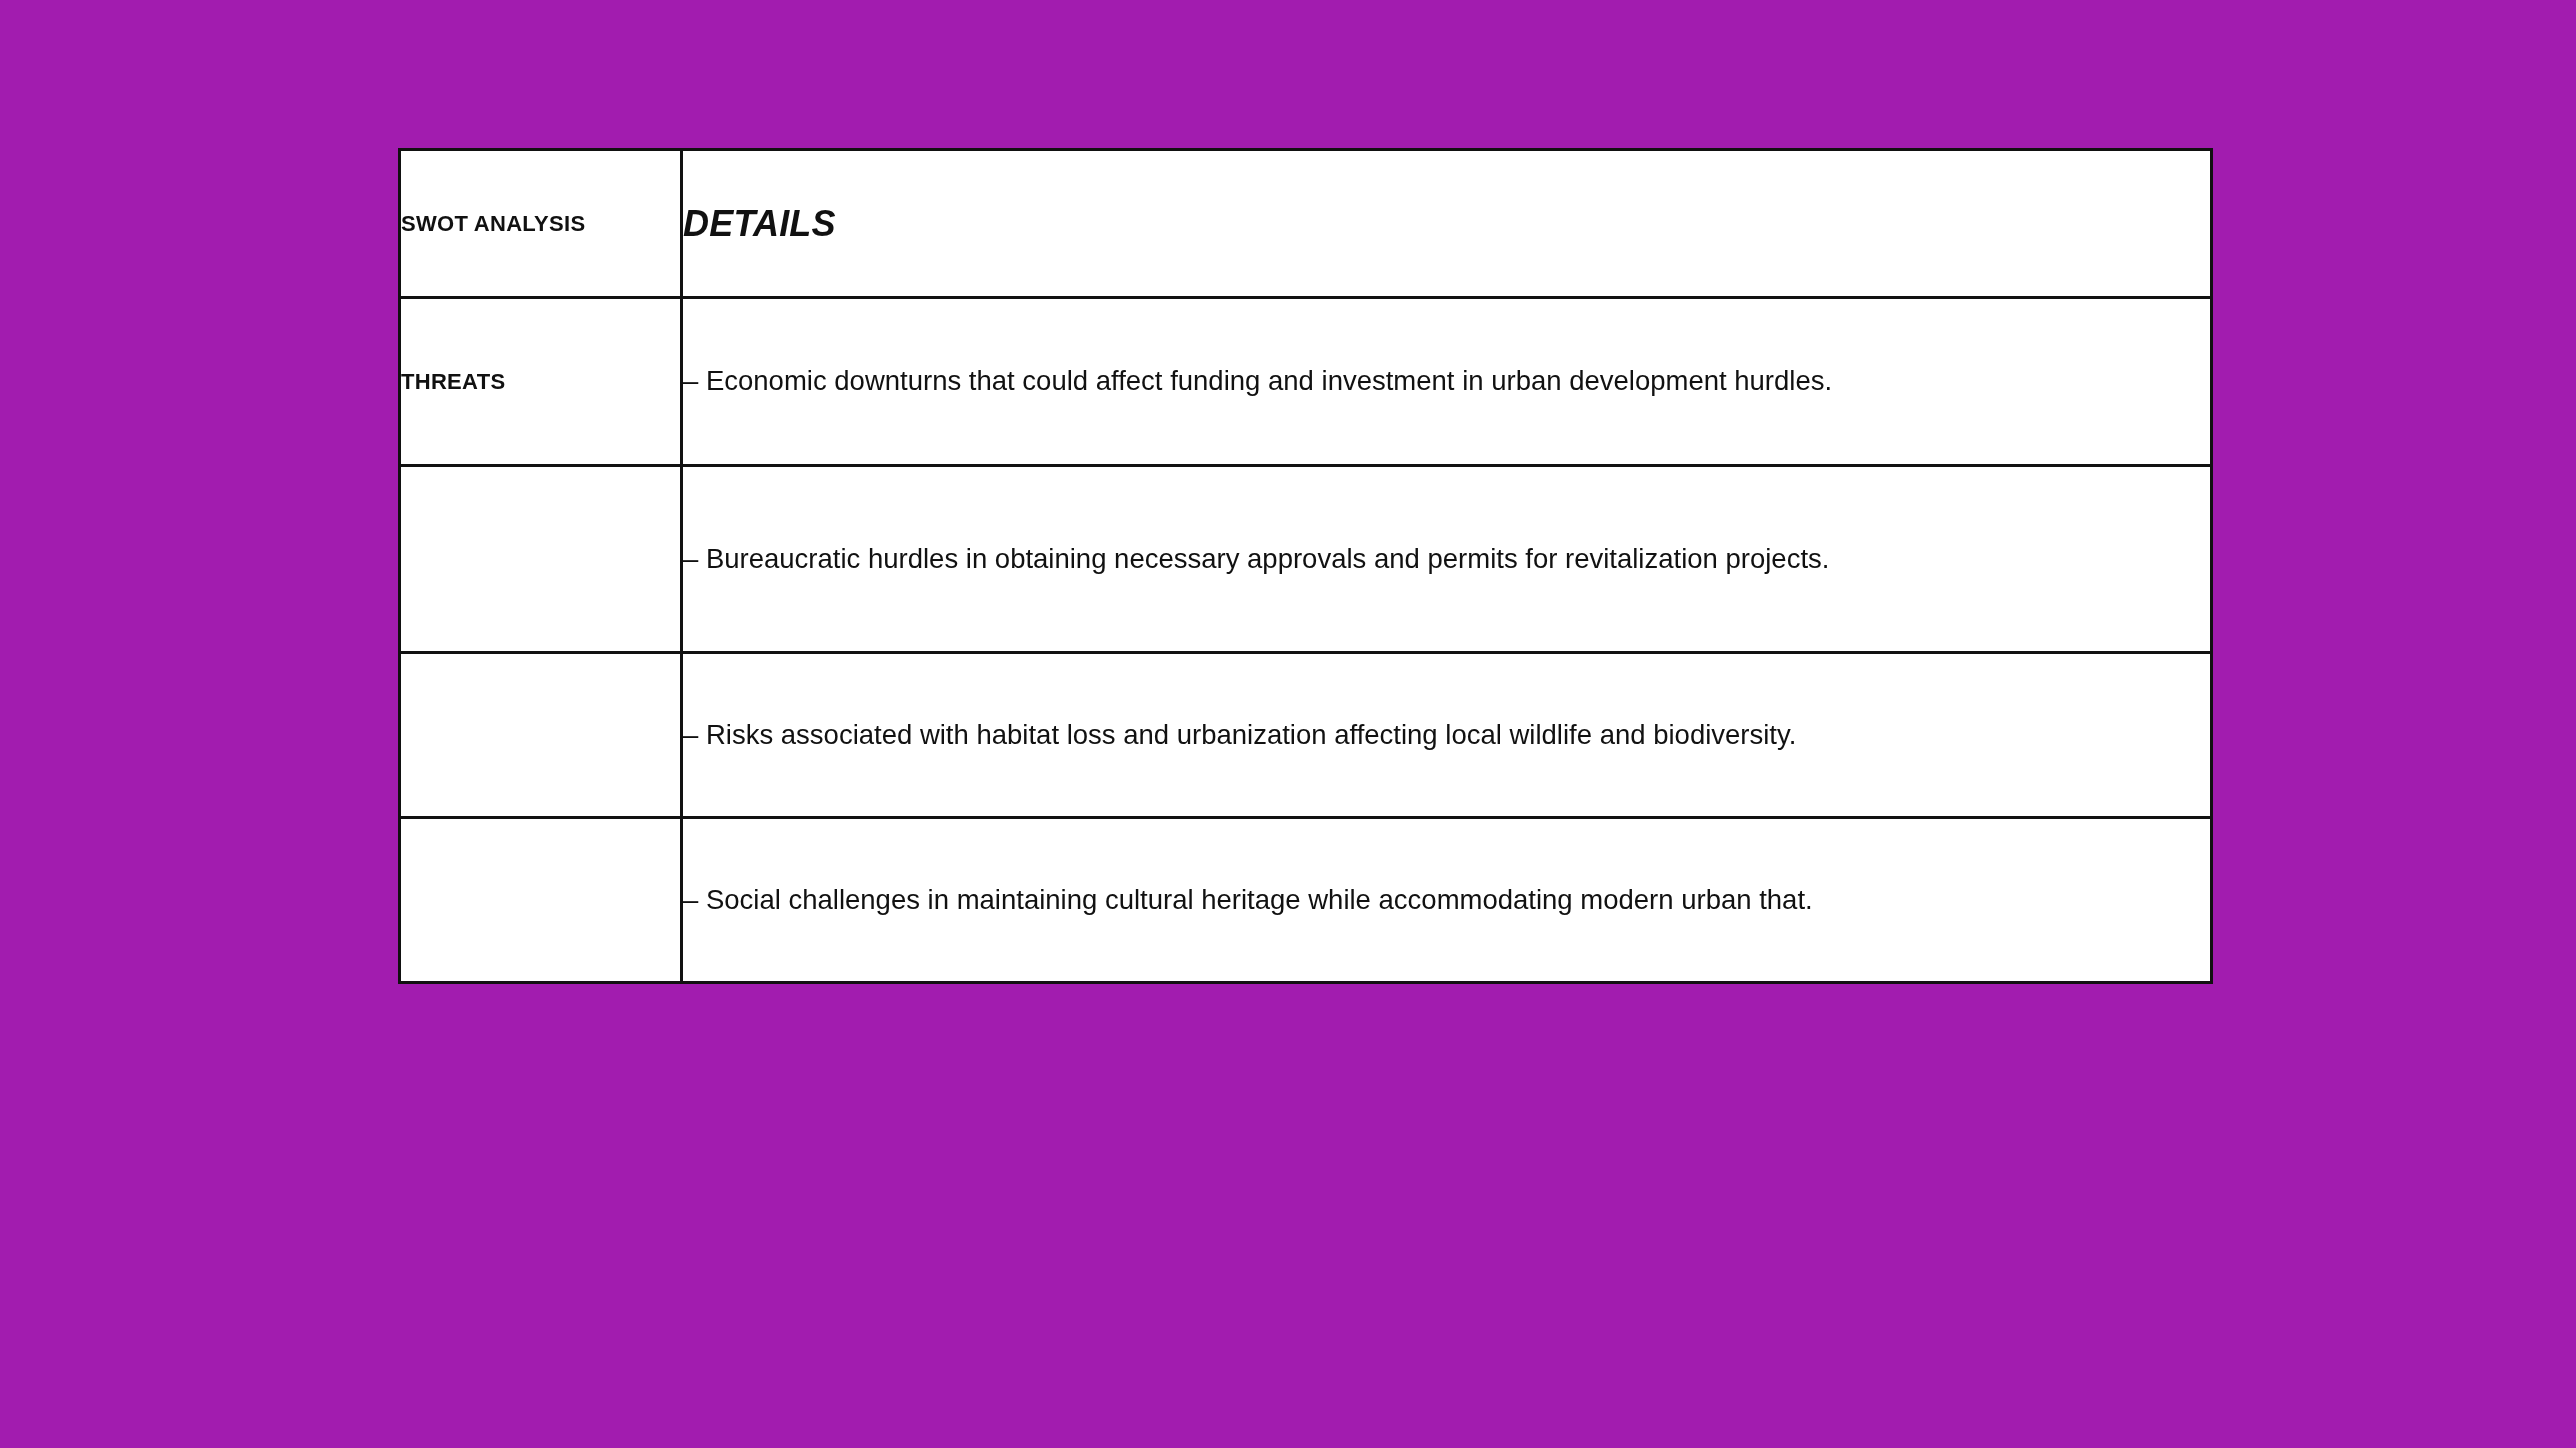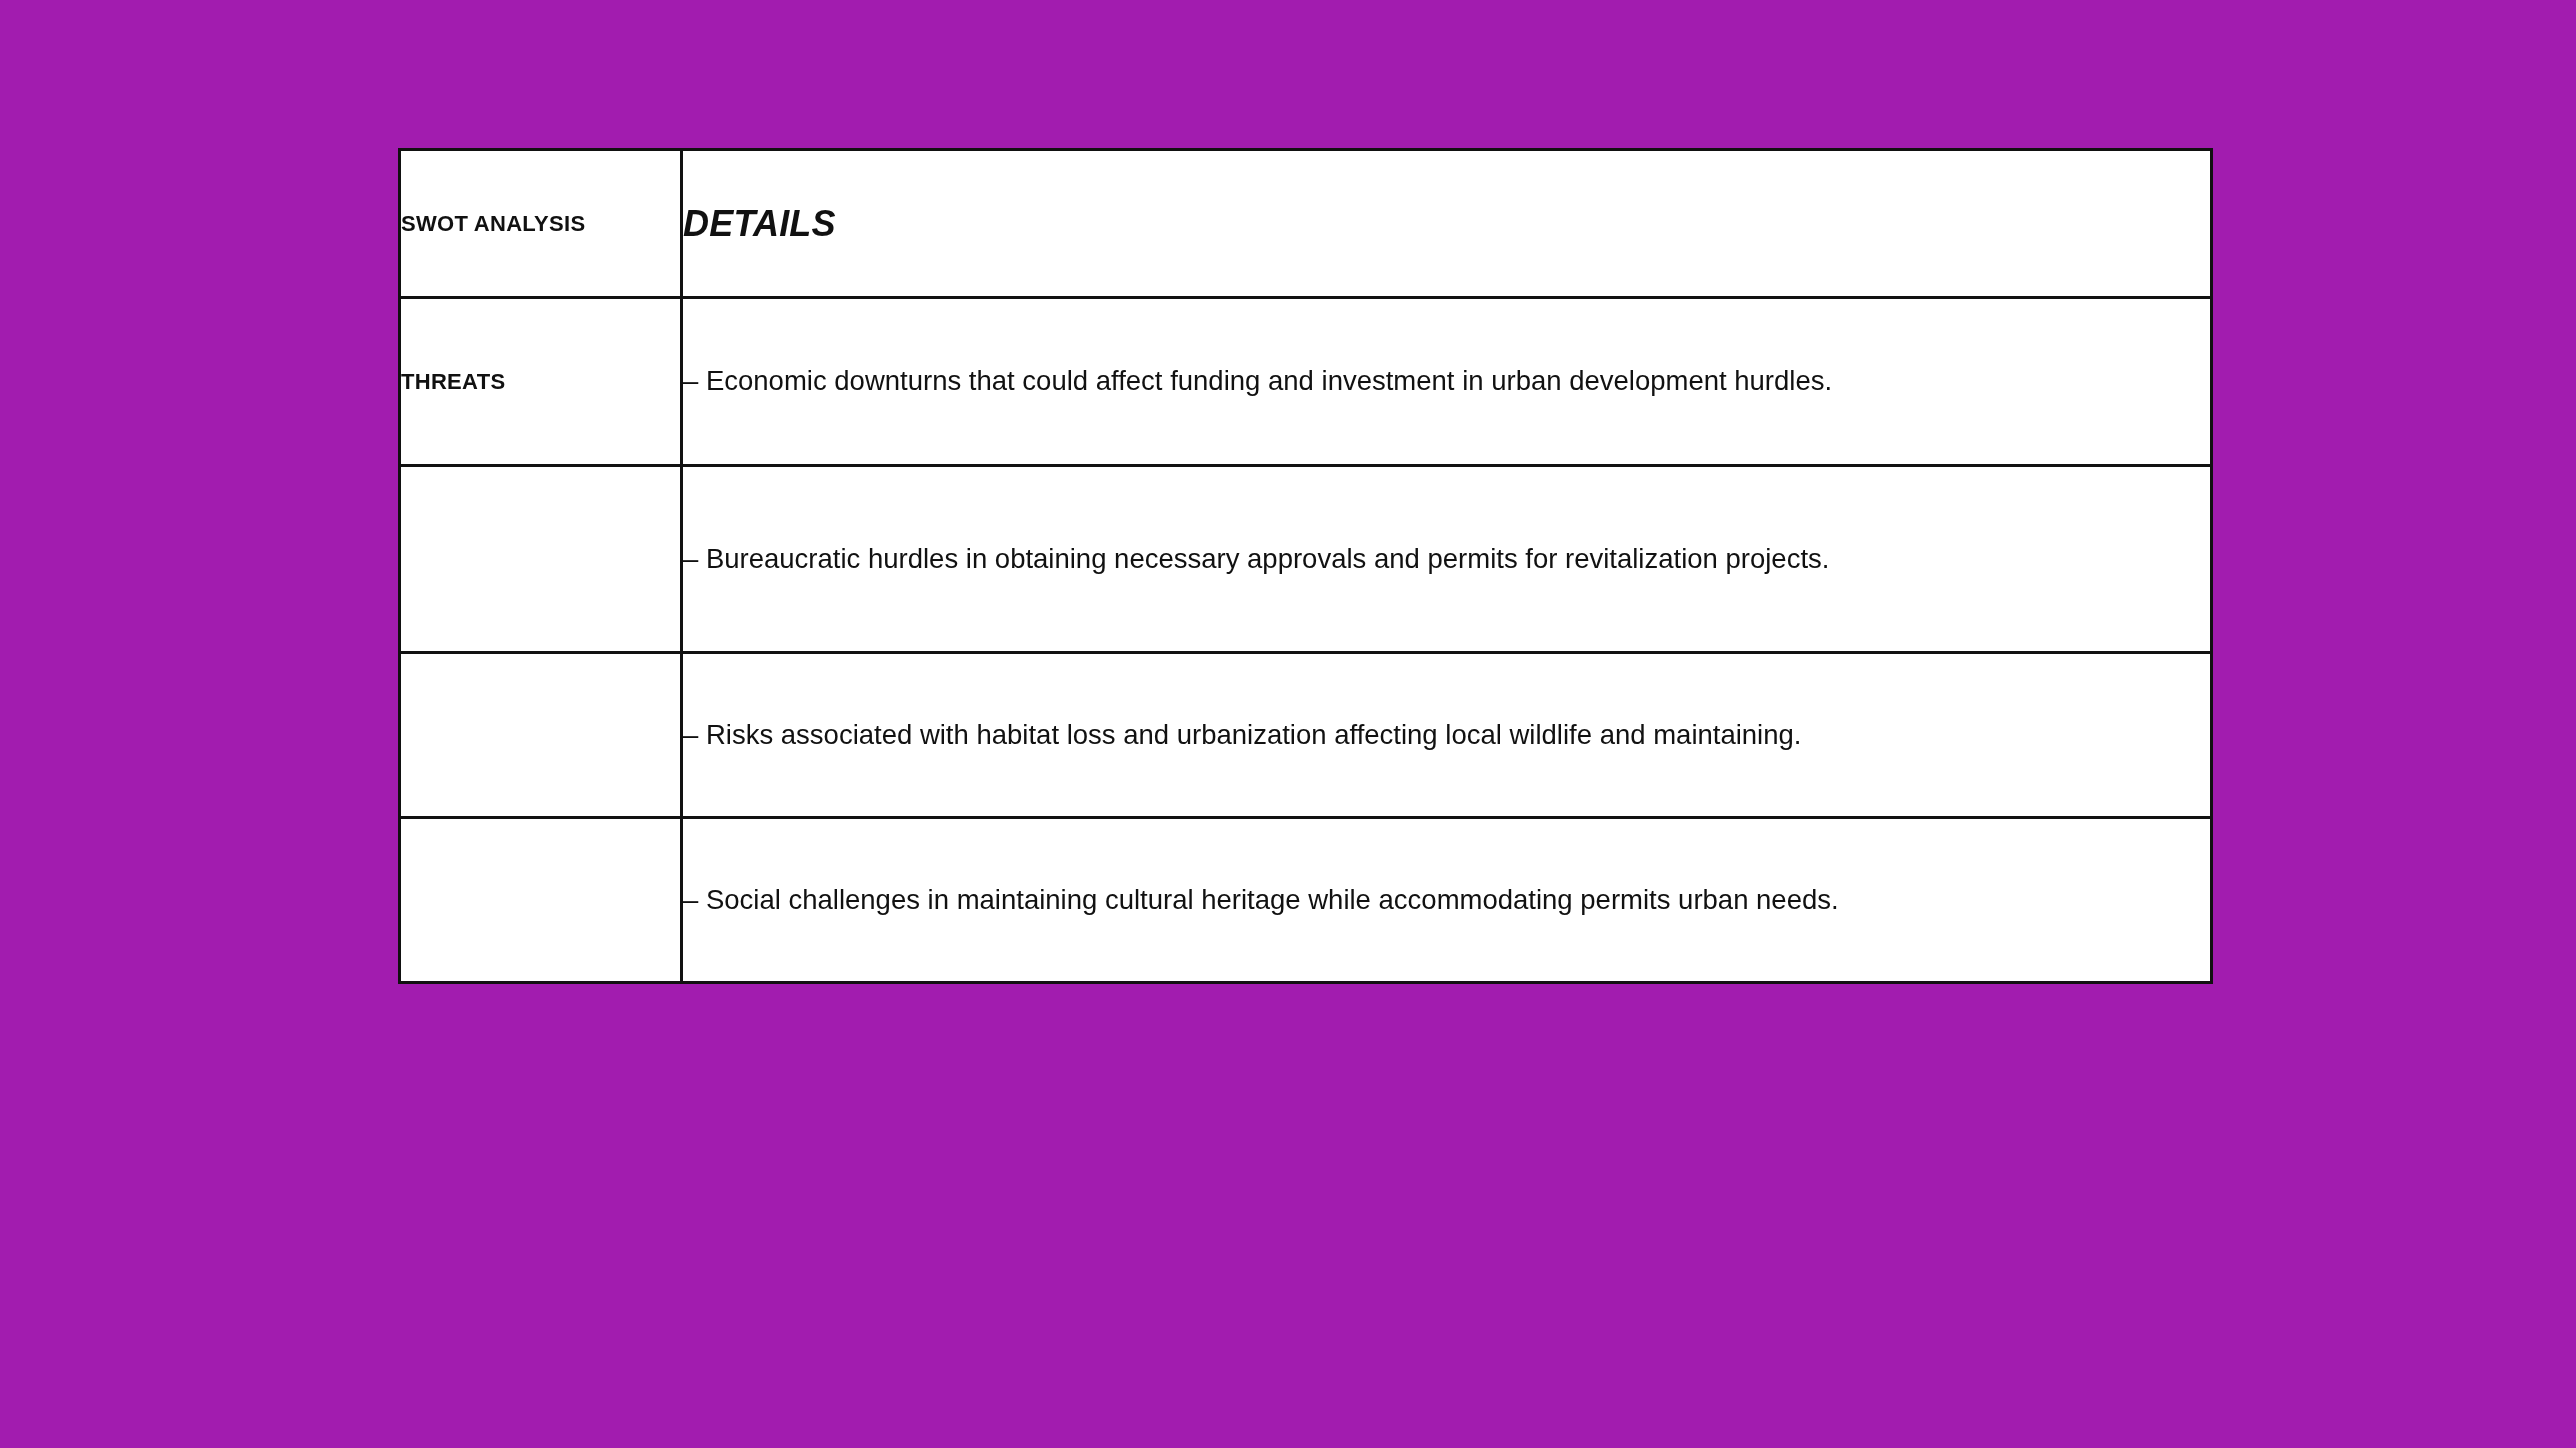--- a/index.html
+++ b/index.html
@@ -142,29 +142,29 @@
         <td class="detail-cell">
           <div class="detail-text">– Bureaucratic hurdles in obtaining necessary approvals and permits for revitalization projects.</div>
         </td>
       </tr>
 
       <tr class="row-h-6">
         <td class="cat-cell empty">
           <div class="cat-label"></div>
         </td>
         <td class="detail-cell">
-          <div class="detail-text">– Risks associated with habitat loss and urbanization affecting local wildlife and maintaining.</div>
+          <div class="detail-text">– Risks associated with habitat loss and urbanization affecting local wildlife and biodiversity.</div>
         </td>
       </tr>
 
       <tr class="row-h-7">
         <td class="cat-cell empty">
           <div class="cat-label"></div>
         </td>
         <td class="detail-cell">
-          <div class="detail-text">– Social challenges in maintaining cultural heritage while accommodating permits urban needs.</div>
+          <div class="detail-text">– Social challenges in maintaining cultural heritage while accommodating modern urban that.</div>
         </td>
       </tr>
     </tbody>
   </table>
 
 </div>
 
 
 </body></html>

